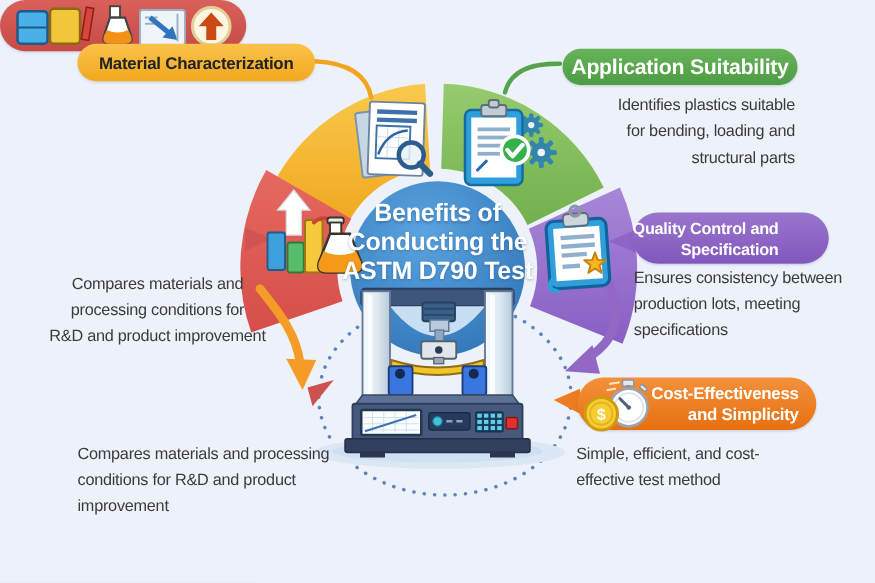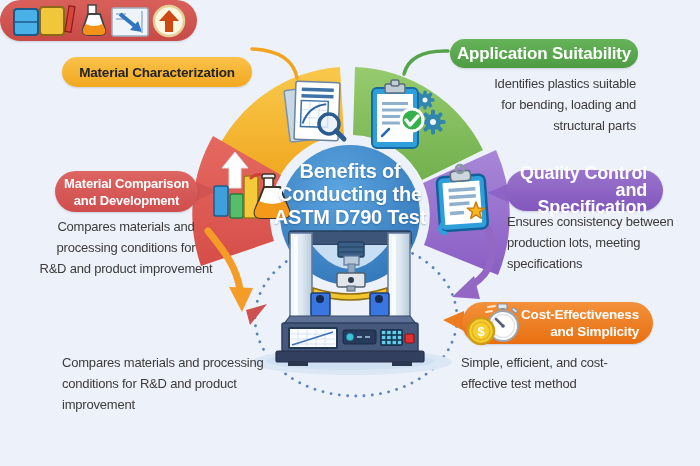--- a/index.html
+++ b/index.html
@@ -6,29 +6,29 @@
   #stage{position:relative;width:700px;height:466px;background:#edf1f9;overflow:hidden;
          font-family:"Liberation Sans",sans-serif;}
   .abs{position:absolute;}
   svg.layer{position:absolute;left:0;top:0;}
   .pill{position:absolute;display:flex;align-items:center;justify-content:center;
         border-radius:999px;font-weight:bold;color:#fff;letter-spacing:-0.2px;
         box-shadow:0 1px 2px rgba(40,60,100,0.18);}
   .pill .lines{display:block;text-align:center;line-height:17px;}
   .desc{position:absolute;font-size:13px;letter-spacing:-0.2px;color:#3b3b3b;line-height:21px;}
   #pill-mc{left:62px;top:35px;width:190px;height:30px;font-size:13.5px;color:#232323;
-           background:linear-gradient(#fac24a,#f2a81f);margin-top:22px;}
+           background:linear-gradient(#fac24a,#f2a81f);}
   #desc-mc{left:22px;top:72px;width:256px;text-align:center;}
   #pill-as{left:450px;top:39px;width:188px;height:29px;font-size:17px;
            background:linear-gradient(#66b35a,#4d9b42);}
   #desc-as{left:436px;top:73px;width:200px;text-align:right;}
   #pill-mcd{left:55px;top:171px;width:143px;height:41px;font-size:13px;
             background:linear-gradient(#dd6562,#cf4e4d);}
   #desc-mcd{left:13px;top:216px;width:226px;text-align:center;}
-  #pill-qc{left:506px;top:170px;width:157px;height:41px;font-size:18px;justify-content:flex-start;
+  #pill-qc{left:506px;top:170px;width:157px;height:41px;font-size:13px;justify-content:flex-start;
            background:linear-gradient(#9a74cd,#8257bd);}
   #pill-qc .lines{text-align:right;padding-right:16px;}
   #desc-qc{left:507px;top:211px;width:180px;text-align:left;}
   #redbar{left:51px;top:302px;width:197px;height:41px;border-radius:22px;
           background:linear-gradient(#d8605b,#c84a46);display:flex;align-items:center;justify-content:center;
           box-shadow:0 1px 2px rgba(40,60,100,0.18);}
   #desc-rb{left:62px;top:352px;width:230px;text-align:left;}
   #pill-ce{left:462px;top:302px;width:191px;height:42px;font-size:13.5px;justify-content:flex-end;
            background:linear-gradient(#f3913b,#e86f10);}
   #pill-ce .lines{text-align:right;padding-right:14px;}
@@ -261,23 +261,20 @@
 
   <div id="pill-mc" class="pill">
     <span>Material Characterization</span>
   </div>
 
   <div id="pill-as" class="pill">
     <span>Application Suitability</span>
   </div>
   <div id="desc-as" class="desc">Identifies plastics suitable<br>for bending, loading and<br>structural parts</div>
 
-  <div id="pill-mcd" class="pill">
-    <span class="lines">Material Comparison<br>and Development</span>
-  </div>
   <div id="desc-mcd" class="desc">Compares materials and<br>processing conditions for<br>R&amp;D and product improvement</div>
 
   <div id="pill-qc" class="pill">
     <span class="lines">Quality Control and<br>Specification</span>
   </div>
   <div id="desc-qc" class="desc">Ensures consistency between<br>production lots, meeting<br>specifications</div>
 
   <div id="redbar">
     <svg width="174" height="36" viewBox="0 0 174 36">
       <rect x="2" y="6" width="24" height="26" rx="3" fill="#49b0e8" stroke="#1c5a8a" stroke-width="2"></rect>

